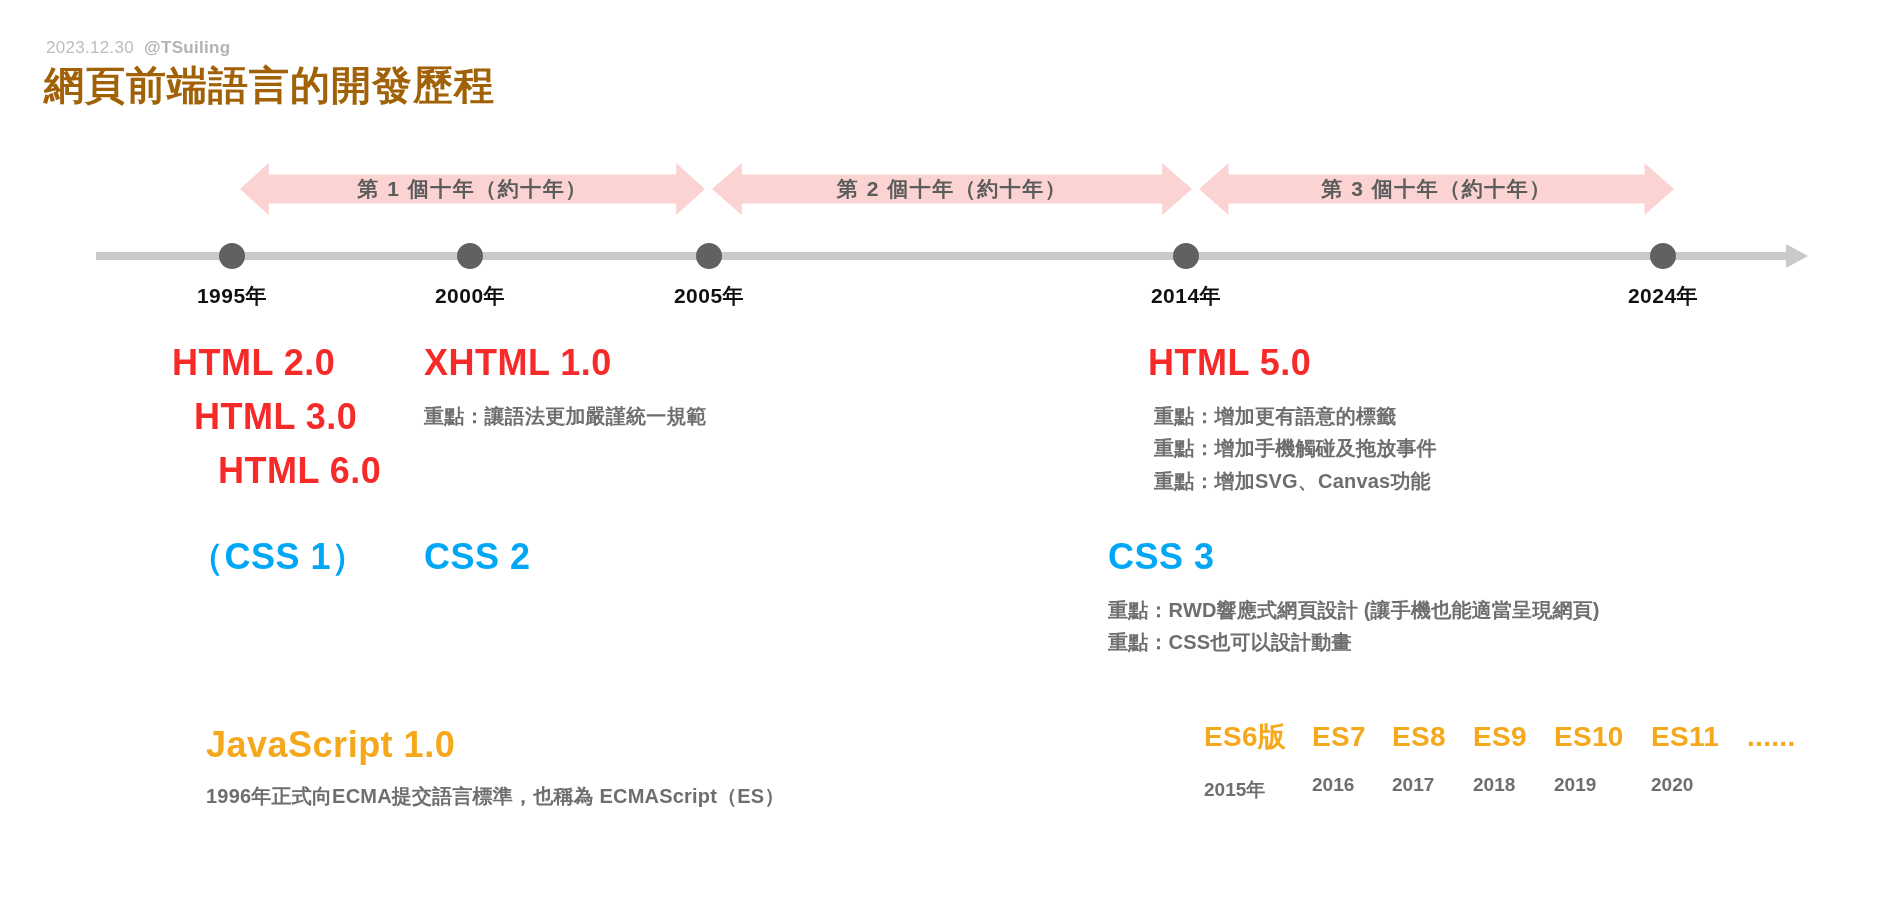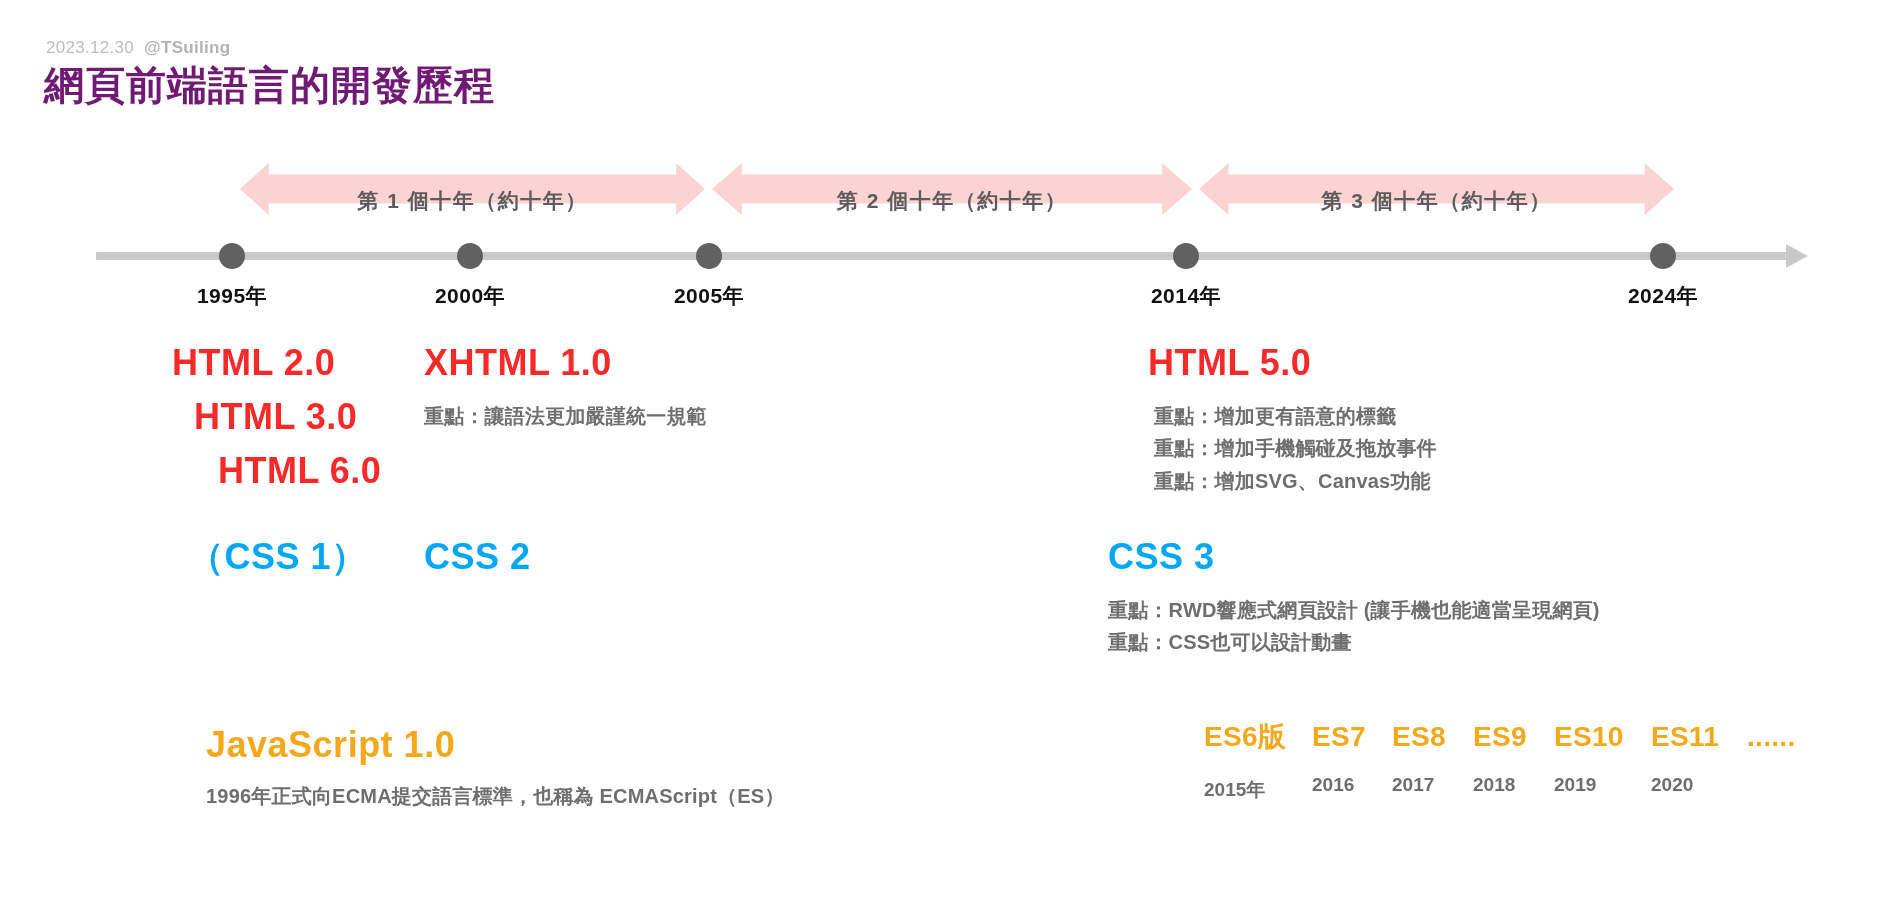--- a/index.html
+++ b/index.html
@@ -32,39 +32,39 @@
     white-space: nowrap;
   }
   .meta .date { font-weight: 400; color: #bdbdbd; margin-right: 10px; }
 
   .page-title {
     position: absolute;
     left: 44px;
     top: 58px;
     font-size: 40px;
     font-weight: 700;
-    color: #701a75;
+    color: #a16207;
     letter-spacing: 1px;
     white-space: nowrap;
   }
 
   
   .arrow-band {
     position: absolute;
     left: 0;
     top: 163px;
     width: 1900px;
     height: 52px;
   }
   .decade-arrow {
     position: absolute;
     top: 0;
     height: 52px;
     display: flex;
-    align-items: flex-end;
+    align-items: center;
     justify-content: center;
   }
   .decade-arrow .shape {
     position: absolute;
     inset: 0;
     background: #fbd3d2;
     -webkit-clip-path: polygon(0% 50%, 6.2% 0%, 6.2% 22%, 93.8% 22%, 93.8% 0%, 100% 50%, 93.8% 100%, 93.8% 78%, 6.2% 78%, 6.2% 100%);
     clip-path: polygon(0% 50%, 6.2% 0%, 6.2% 22%, 93.8% 22%, 93.8% 0%, 100% 50%, 93.8% 100%, 93.8% 78%, 6.2% 78%, 6.2% 100%);
   }
   .decade-arrow .label {

